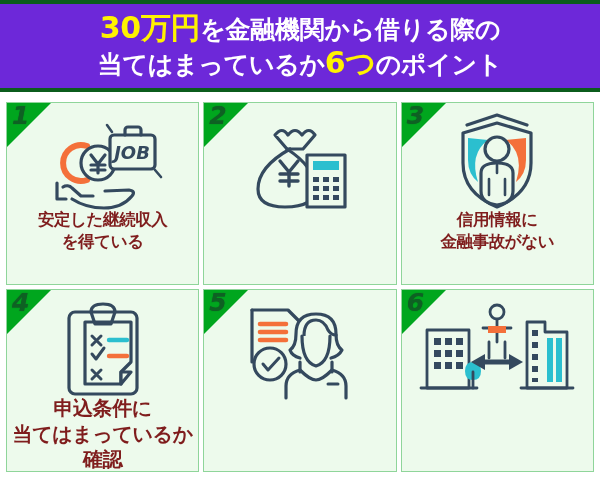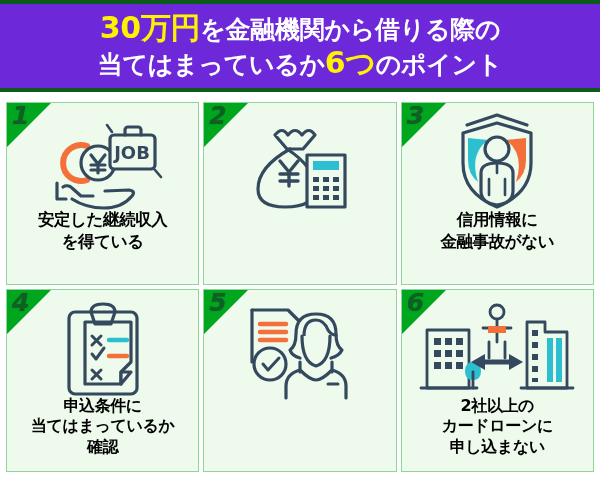--- a/index.html
+++ b/index.html
@@ -90,42 +90,43 @@
     text-shadow: 0 0 1px #0e6123;
   }
 
   .icon-box {
     width: 100%;
     height: 104px;
     display: flex;
     align-items: center;
     justify-content: center;
     padding-top: 16px;
+    font-style: italic;
   }
   .icon-box svg { display: block; }
 
   .card-label {
     flex: 1;
     width: 100%;
     display: flex;
     align-items: flex-start;
     justify-content: center;
     padding: 2px 4px 6px 4px;
   }
   .card-label span {
     display: block;
     text-align: center;
-    color: #000000;
+    color: #7f1d1d;
     font-weight: bold;
     font-size: 16.5px;
     line-height: 1.32;
     letter-spacing: -0.4px;
     white-space: pre-line;
   }
-  .card-label.three span { font-size: 16px; line-height: 1.28; }
+  .card-label.three span { font-size: 20px; line-height: 1.28; }
 </style>
 </head>
 <body>
 
 <div id="page">
 
   <div class="header-band">
     <div class="header-line l1">
       <span class="hl-accent hl-big">30万円</span><span>を金融機関から借りる際の</span>
     </div>
@@ -306,21 +307,16 @@
             <rect x="115" y="54" width="6" height="6"></rect>
               <rect x="115" y="66" width="6" height="6"></rect>
             <rect x="115" y="78" width="6" height="4"></rect>
           </g>
           <g fill="#2bbfcf">
             <rect x="130" y="38" width="6" height="44"></rect>
               <rect x="139" y="38" width="6" height="44"></rect>
           </g>
         </svg>
       </div>
-      <div class="card-label three">
-        <span>2社以上の
-カードローンに
-申し込まない</span>
-      </div>
     </div>
 
   </div>
 </div>
 
 </body></html>

